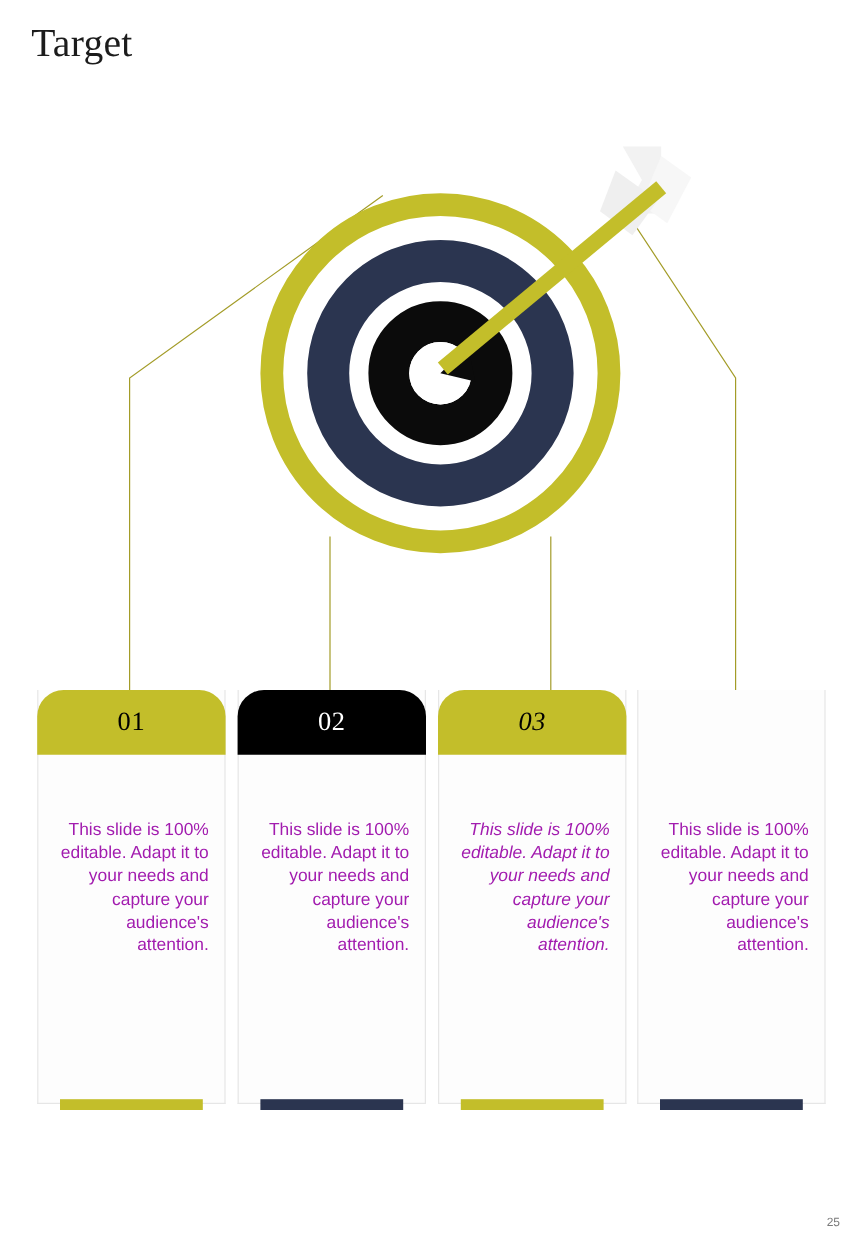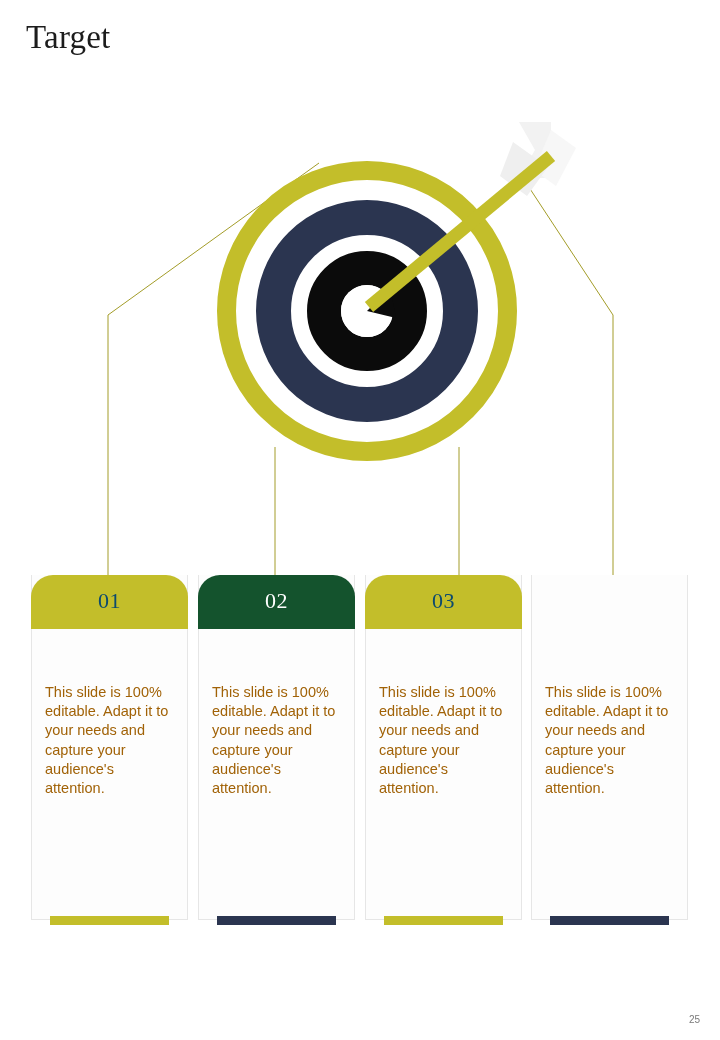--- a/index.html
+++ b/index.html
@@ -48,21 +48,21 @@
     height: 350px;
   }
   .card {
     position: absolute;
     top: 0;
     width: 157px;
     height: 345px;
   }
   .card-1 { left: 0px; }
   .card-2 { left: 167px; }
-  .card-3 { left: 334px; }
+  .card-3 { left: 334px; font-style: italic; }
   .card-4 { left: 500px; }
 
   .card-body {
     position: absolute;
     left: 0;
     top: 0;
     width: 157px;
     height: 345px;
     box-sizing: border-box;
     background: #fdfdfd;
@@ -83,33 +83,33 @@
     box-sizing: border-box;
   }
   .card-header .num {
     font-family: "Liberation Serif", serif;
     font-size: 22px;
     line-height: 22px;
     letter-spacing: 0.5px;
     padding-bottom: 2px;
   }
   .hdr-olive { background: #c3be2a; }
-  .hdr-olive .num { color: #0c4a6e; }
-  .hdr-navy  { background: #14532d; }
+  .hdr-olive .num { color: #000000; }
+  .hdr-navy  { background: #000000; }
   .hdr-navy .num { color: #ffffff; }
 
   .card-text {
     position: absolute;
     left: 14px;
     top: 108px;
     width: 129px;
-    text-align: left;
+    text-align: right;
     font-size: 14.5px;
     line-height: 19.2px;
-    color: #a16207;
+    color: #a21caf;
   }
 
   .card-bar {
     position: absolute;
     left: 19px;
     top: 341px;
     width: 119px;
     height: 9px;
   }
   .bar-olive { background: #c3be2a; }

